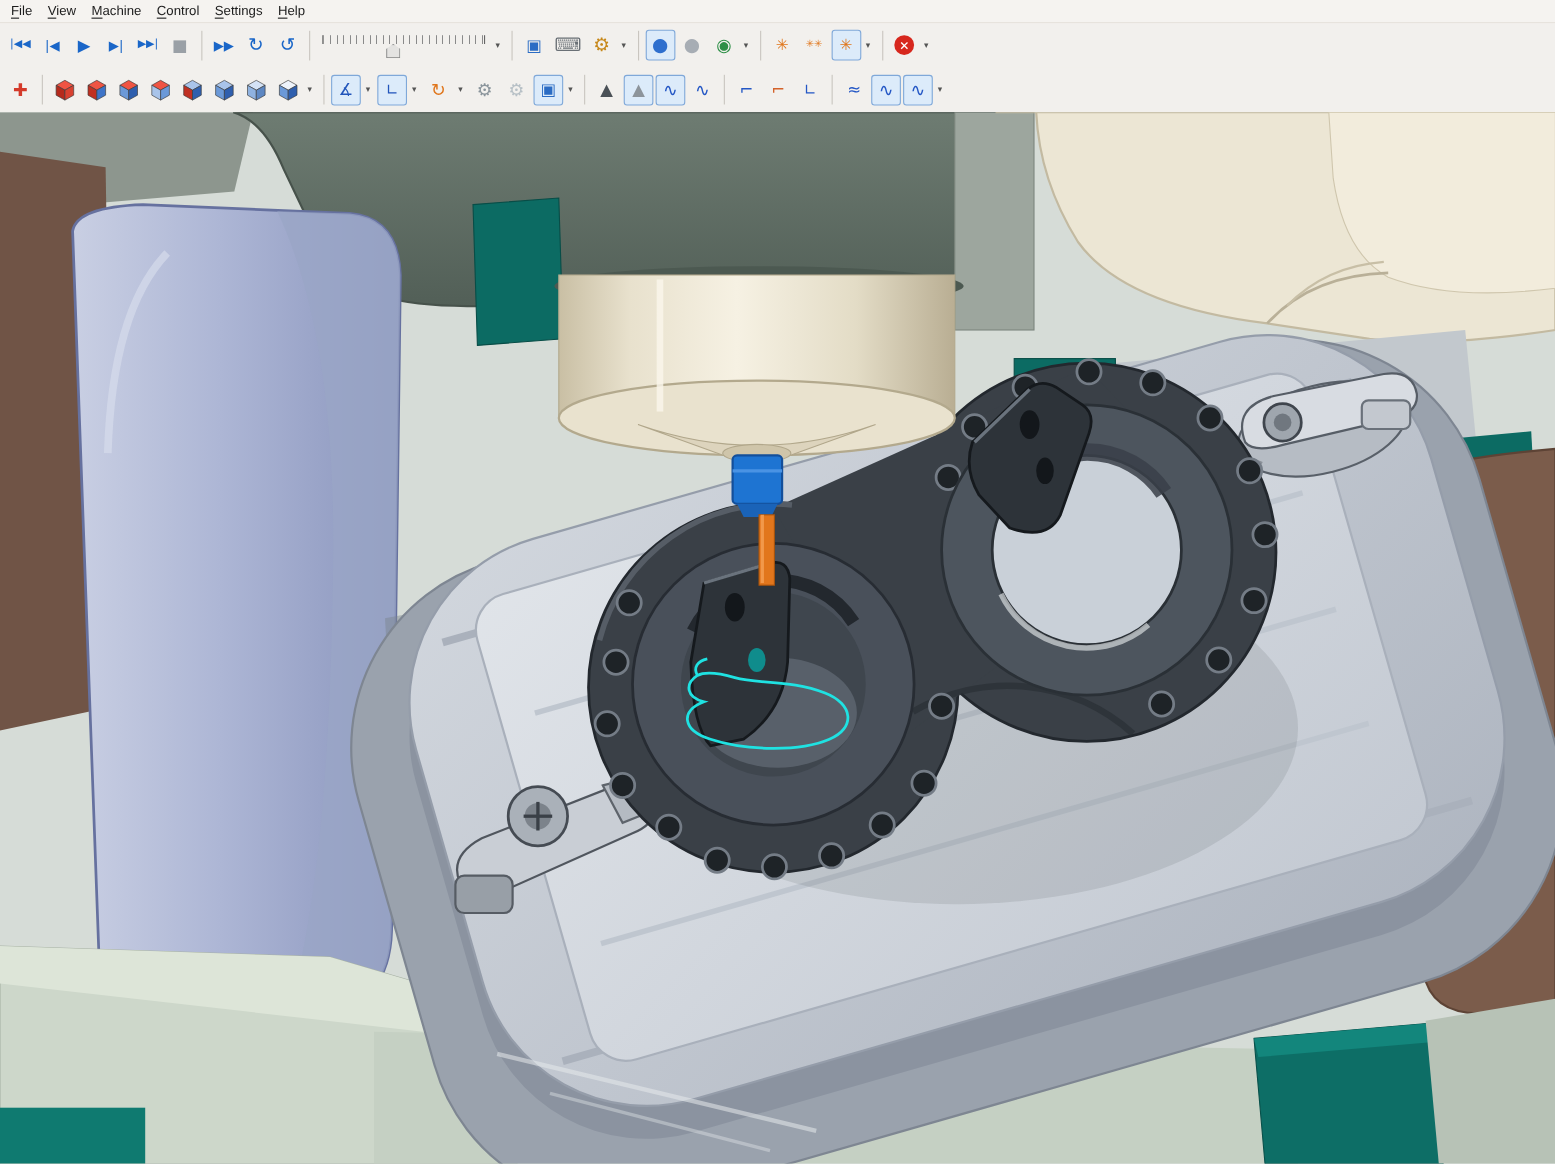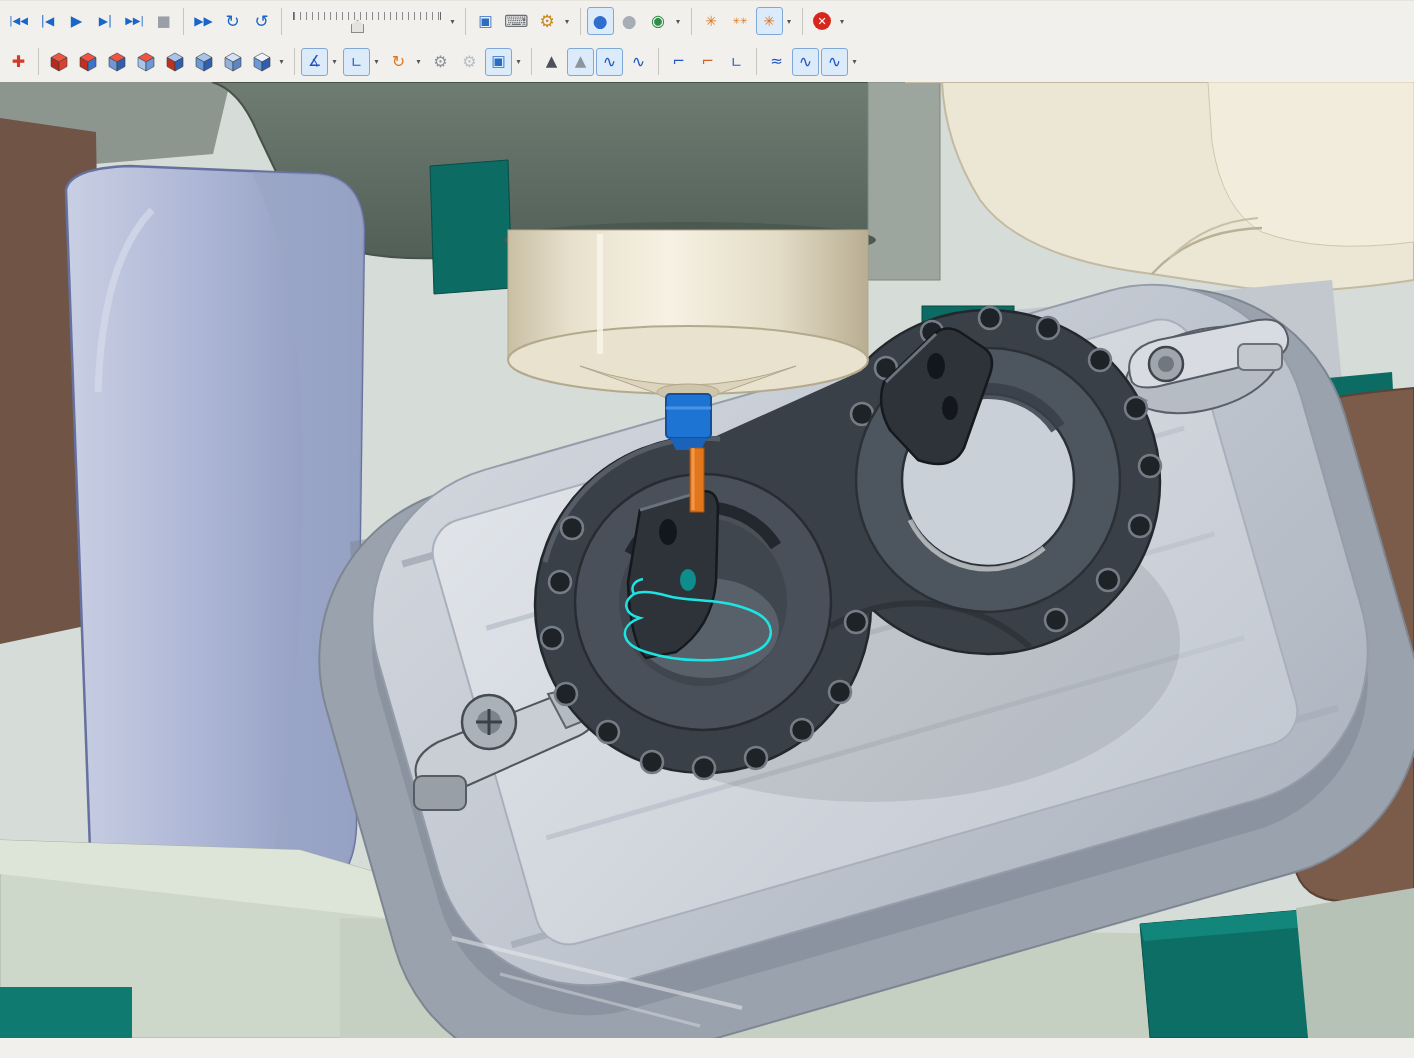--- a/index.html
+++ b/index.html
@@ -54,20 +54,28 @@
   }
   
   .viewport{width:1414px;height:956px;position:relative;background:#d6dcd7;}
   .viewport svg{display:block;}
 </style>
 </head>
 <body>
 
 <div class="app">
 
+  <nav class="menubar">
+      <div class="menu-item"><u>F</u>ile</div>
+      <div class="menu-item"><u>V</u>iew</div>
+      <div class="menu-item"><u>M</u>achine</div>
+      <div class="menu-item"><u>C</u>ontrol</div>
+      <div class="menu-item"><u>S</u>ettings</div>
+      <div class="menu-item"><u>H</u>elp</div>
+    </nav>
 
   <div class="toolbar first">
       <button class="tb-btn">
         <span class="glyph" style="color: rgb(26, 102, 200); font-size: 10px;">|◀◀</span>
       </button>
       <button class="tb-btn">
         <span class="glyph" style="color: rgb(26, 102, 200); font-size: 12px;">|◀</span>
       </button>
       <button class="tb-btn">
         <span class="glyph" style="color: rgb(26, 102, 200); font-size: 15px;">▶</span>

